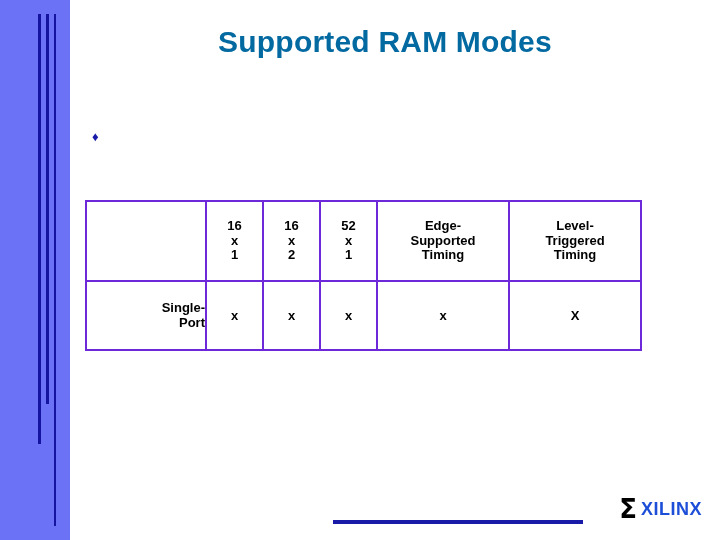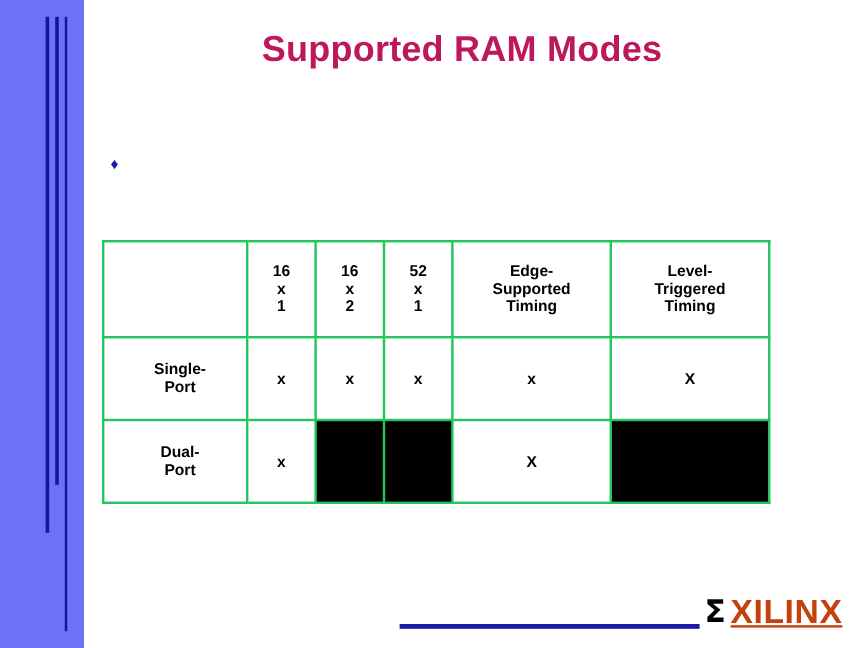--- a/index.html
+++ b/index.html
@@ -31,21 +31,21 @@
   .band-line-3 { left: 54px; top: 14px;  width: 2px;  height: 512px; }
 
   
   .slide-title {
     position: absolute;
     left: 70px; top: 25px;
     width: 630px;
     text-align: center;
     font-size: 30px;
     font-weight: bold;
-    color: #be185d;
+    color: #0369a1;
     letter-spacing: 0.2px;
   }
 
   
   .bullet-row {
     position: absolute;
     left: 92px; top: 128px;
     display: flex;
     align-items: center;
   }
@@ -63,38 +63,38 @@
   }
 
   
   .ram-table {
     position: absolute;
     left: 85px; top: 200px;
     border-collapse: collapse;
     table-layout: fixed;
   }
   .ram-table td {
-    border: 2px solid #22c55e;
+    border: 2px solid #6d28d9;
     text-align: center;
     vertical-align: middle;
     font-size: 13px;
     font-weight: bold;
     color: #000000;
     background: #ffffff;
     padding: 0;
   }
   .col-label  { width: 110px; }
   .col-small  { width: 55px; }
   .col-wide   { width: 130px; margin-top: 12px; }
 
   .row-head td { height: 78px; }
   .row-body td { height: 67px; }
 
   td.label-cell {
-    text-align: center;
+    text-align: right;
     padding-left: 8px;
   }
   td.black-cell {
     background: #000000;
   }
   .stack span { display: block; line-height: 1.15; }
   .mark-big { font-size: 15px; }
 
   
   .footer-line {
@@ -111,25 +111,24 @@
   }
   .logo-mark {
     font-size: 26px;
     font-weight: bold;
     color: #000000;
     letter-spacing: -2px;
     margin-right: 6px;
     font-family: "DejaVu Sans", sans-serif;
   }
   .logo-text {
-    font-size: 28px;
+    font-size: 18px;
     font-weight: bold;
-    color: #c2410c;
+    color: #1d4ed8;
     letter-spacing: 0.5px;
-    text-decoration: underline;
   }
 </style>
 </head>
 <body>
 
 <div class="left-band">
   <div class="band-line band-line-1"></div>
   <div class="band-line band-line-2"></div>
   <div class="band-line band-line-3"></div>
 </div>
@@ -176,31 +175,20 @@
         <span>Single-</span>
         <span>Port</span>
       </td>
       <td class="col-small">x</td>
       <td class="col-small">x</td>
       <td class="col-small">x</td>
       <td class="col-wide">x</td>
       <td class="col-wide mark-big">X</td>
     </tr>
 
-    <tr class="row-body">
-      <td class="col-label label-cell stack">
-        <span>Dual-</span>
-        <span>Port</span>
-      </td>
-      <td class="col-small">x</td>
-      <td class="col-small black-cell"></td>
-      <td class="col-small black-cell"></td>
-      <td class="col-wide">X</td>
-      <td class="col-wide black-cell"></td>
-    </tr>
   </tbody>
 </table>
 
 <div class="footer-line"></div>
 <div class="logo">
   <span class="logo-mark">Σ</span>
   <span class="logo-text">XILINX</span>
 </div>
 
 </body></html>

